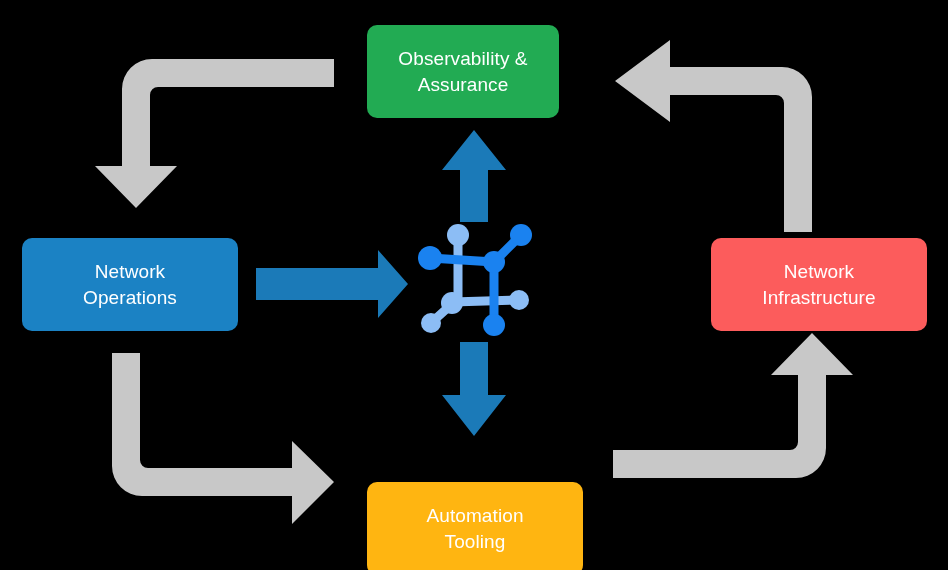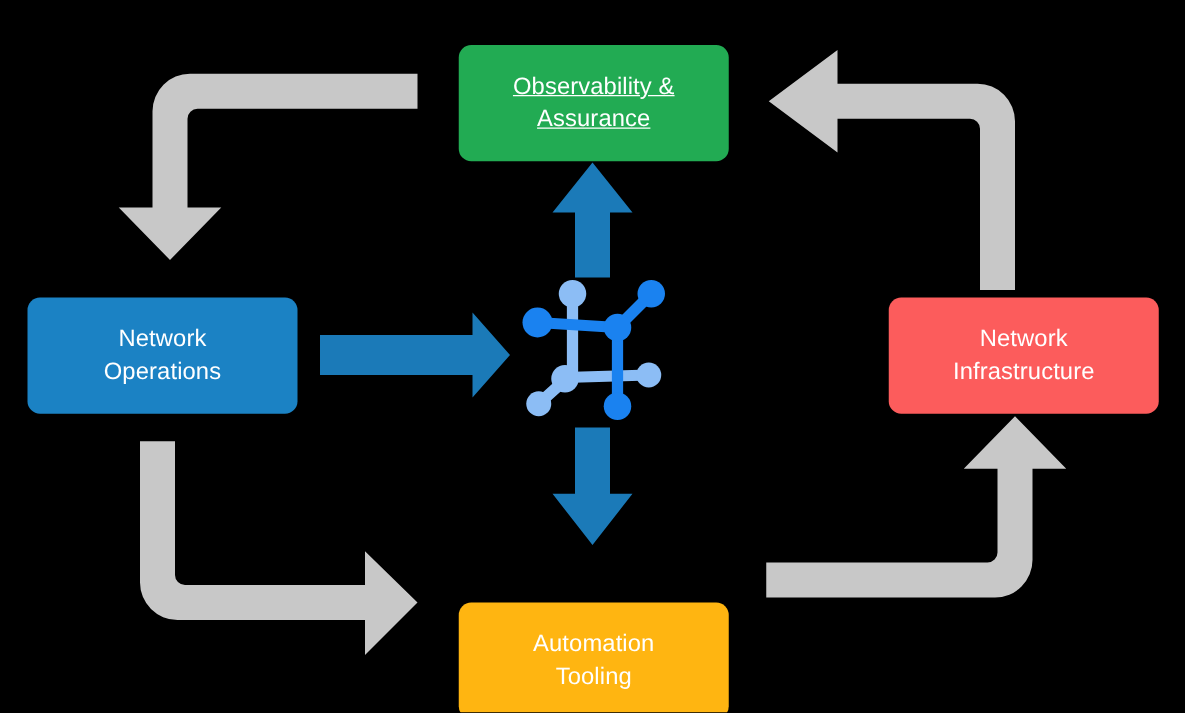--- a/index.html
+++ b/index.html
@@ -19,21 +19,21 @@
     text-align:center;
     color:#ffffff;
     font-size:19px;
     line-height:1.34;
     font-weight:400;
     letter-spacing:.1px;
     box-sizing:border-box;
     padding:4px 10px;
     white-space:pre-line;
   }
-  #box-observability{ left:367px; top:36px;  width:216px; height:93px;text-decoration:underline; }
+  #box-observability{ left:367px; top:25px;  width:192px; height:93px; }
   #box-operations   { left:22px;  top:238px; width:216px; height:93px; }
   #box-infrastructure{left:711px; top:238px; width:216px; height:93px; }
   #box-automation   { left:367px; top:450px; width:216px; height:93px;margin-top:32px; }
 
   .svg-layer{position:absolute;left:0;top:0;width:948px;height:570px;}
   .node-icon{position:absolute;left:415px;top:218px;width:124px;height:124px;}
 </style>
 </head>
 <body style="background-color: rgb(0, 0, 0);">
 

